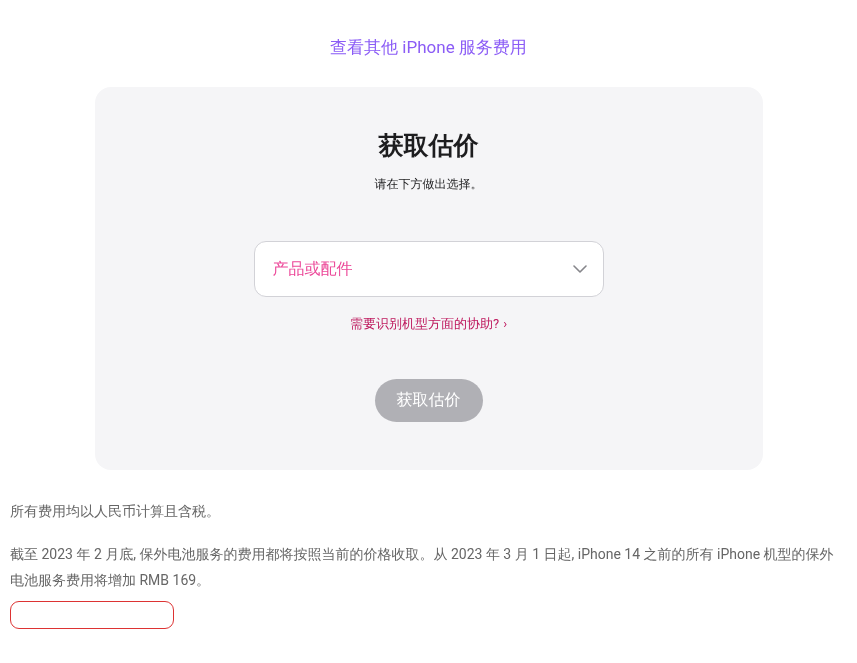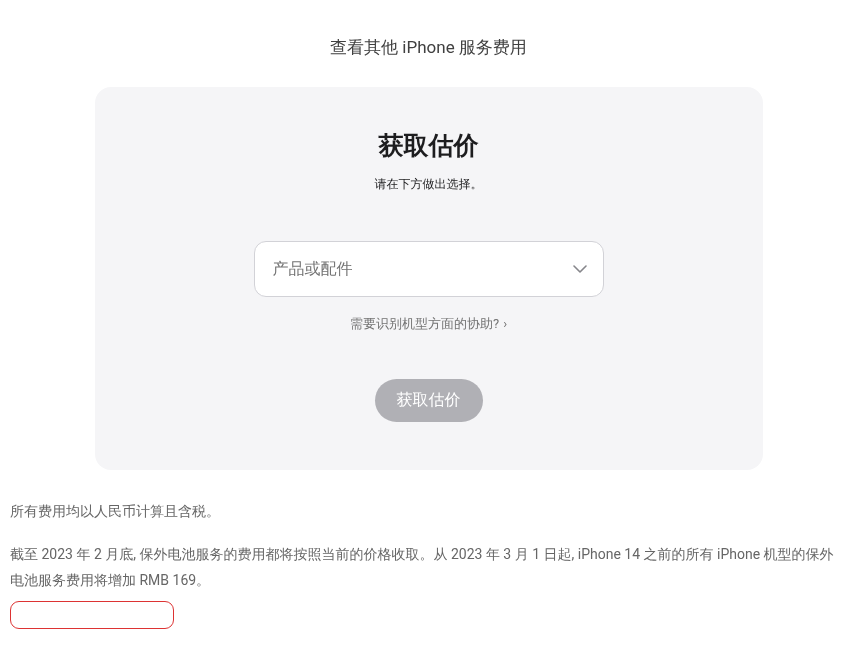--- a/index.html
+++ b/index.html
@@ -13,21 +13,21 @@
       width: 857px;
       height: 663px;
       position: relative;
     }
     .top-link {
       text-align: center;
       padding-top: 36px;
       padding-bottom: 28px;
     }
     .top-link a {
-      color: #404040;
+      color: #8b5cf6;
       text-decoration: none;
       font-size: 17px;
     }
     .card {
       background: #f5f5f7;
       border-radius: 16px;
       width: 668px;
       margin: 0 auto;
       padding: 42px 40px 48px 40px;
       text-align: center;
@@ -49,21 +49,21 @@
       margin: 0 auto 16px auto;
     }
     .select-box {
       width: 100%;
       height: 56px;
       background: #ffffff;
       border: 1px solid #d2d2d7;
       border-radius: 12px;
       padding: 0 40px 0 18px;
       font-size: 16px;
-      color: #737373;
+      color: #ec4899;
       text-align: left;
       cursor: pointer;
       display: flex;
       align-items: center;
       position: relative;
     }
     .chevron {
       position: absolute;
       right: 16px;
       top: 50%;
@@ -73,21 +73,21 @@
     .chevron svg {
       width: 14px;
       height: 8px;
       display: block;
     }
     .help-link {
       margin-top: 10px;
       margin-bottom: 46px;
     }
     .help-link a {
-      color: #737373;
+      color: #be185d;
       text-decoration: none;
       font-size: 13px;
     }
     .help-link .caret {
       margin-left: 4px;
       font-size: 13px;
     }
     .btn-estimate {
       background: #b0b0b5;
       color: #ffffff;

